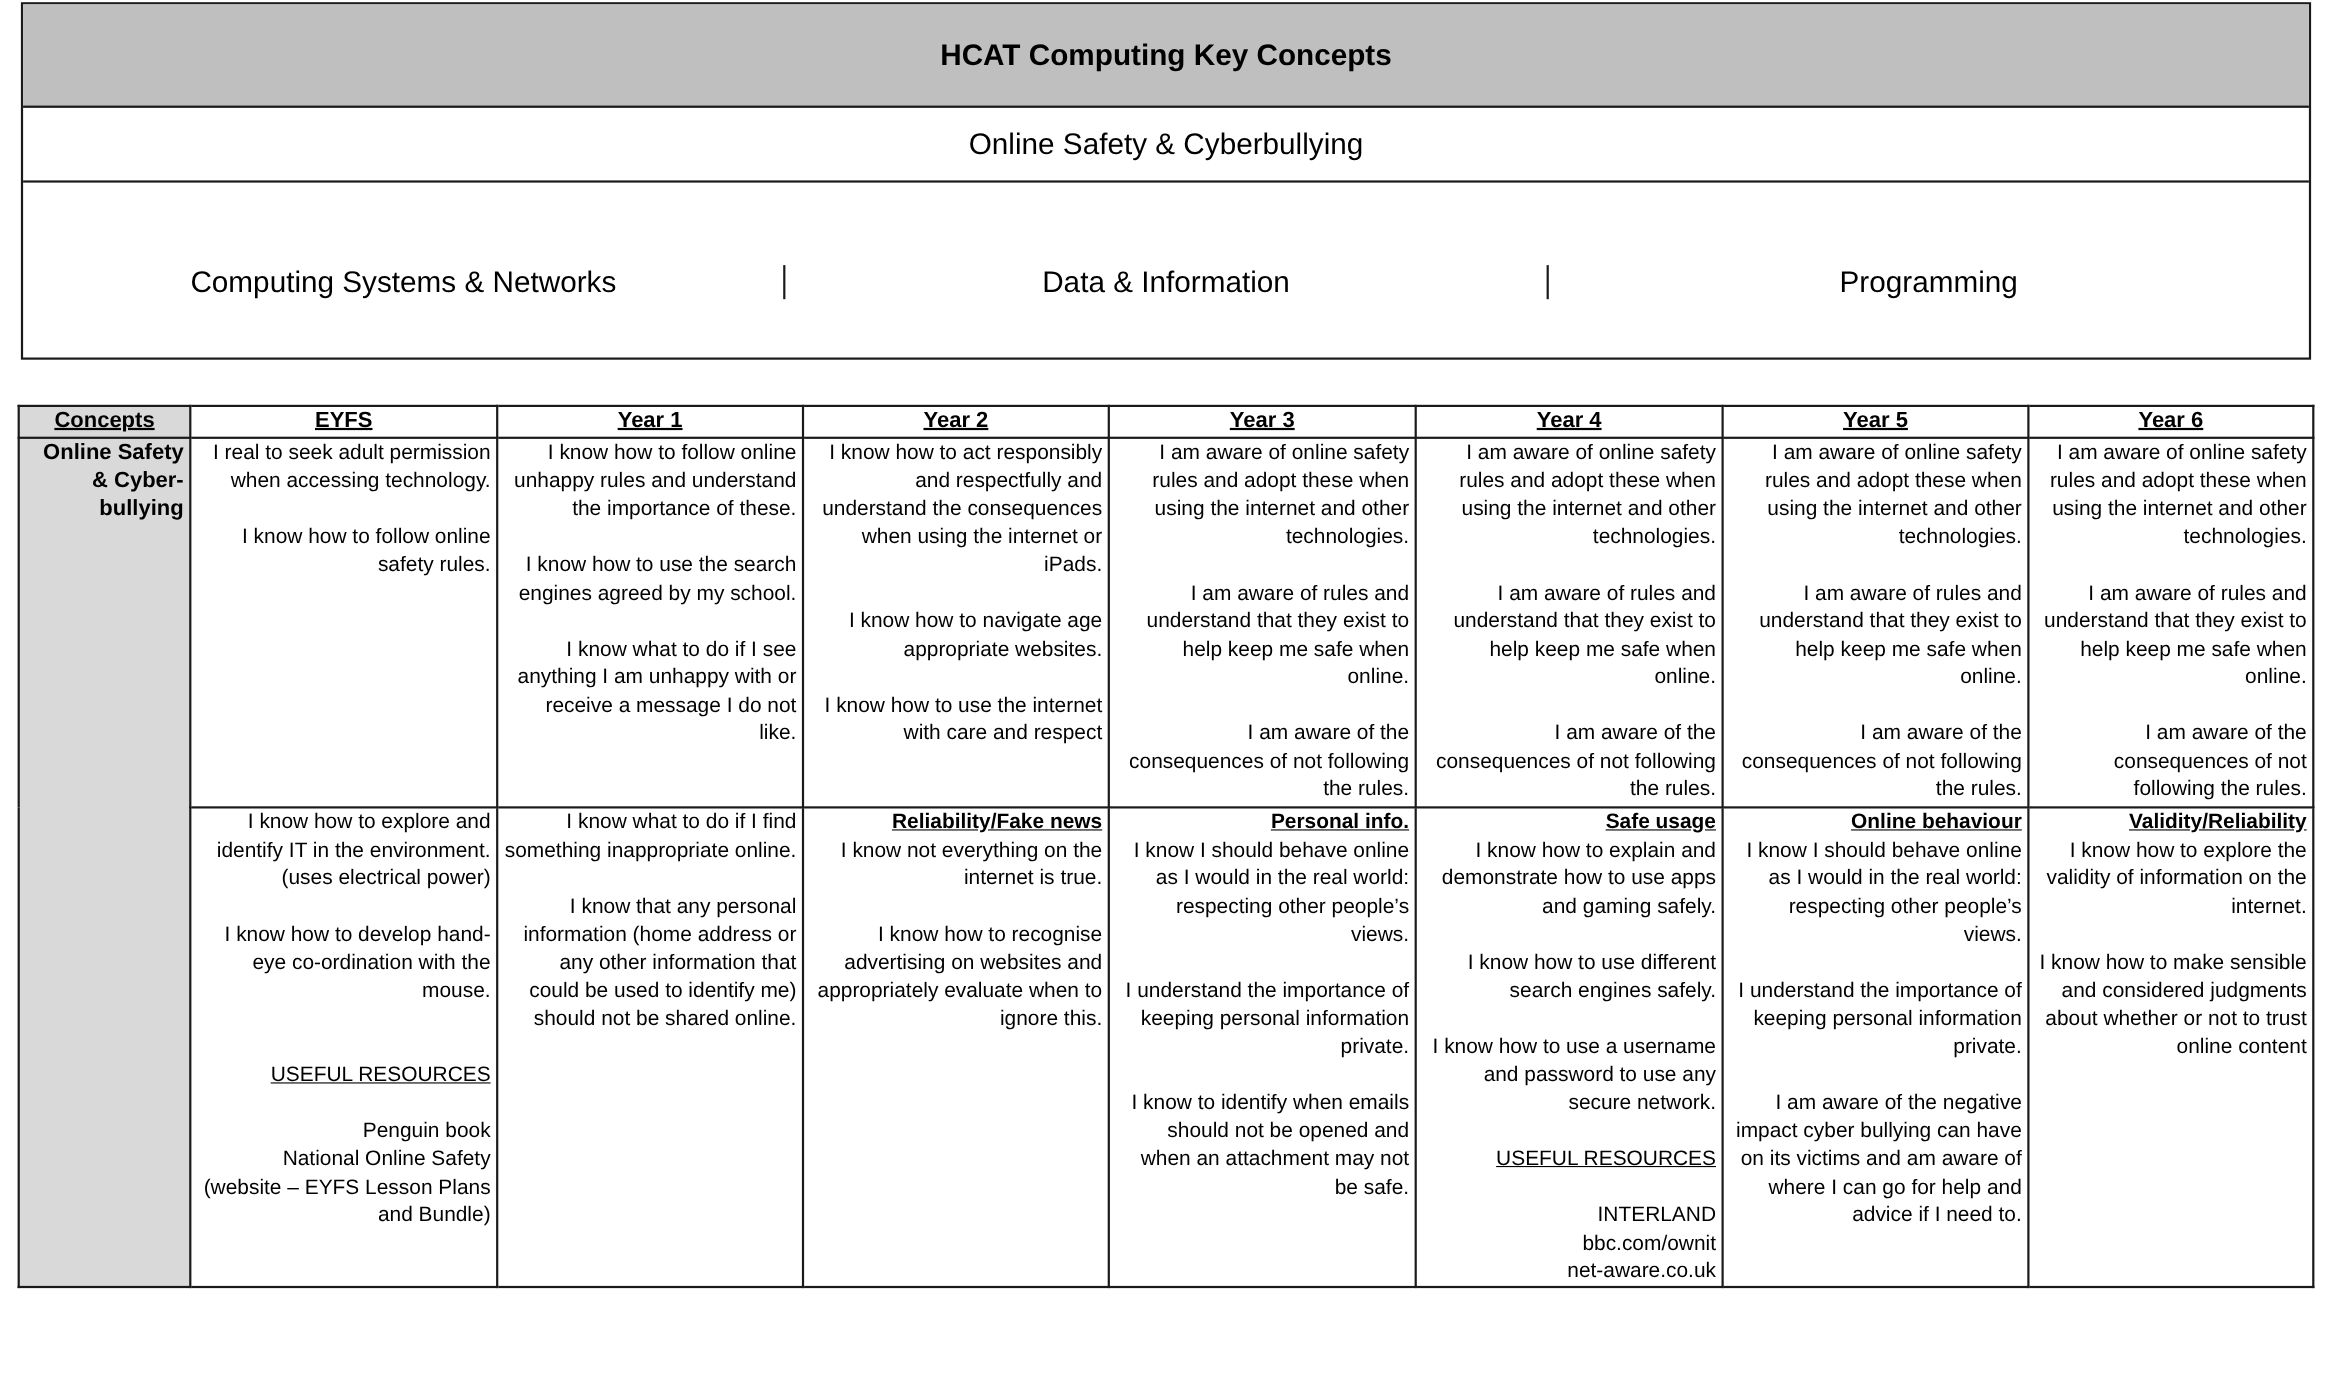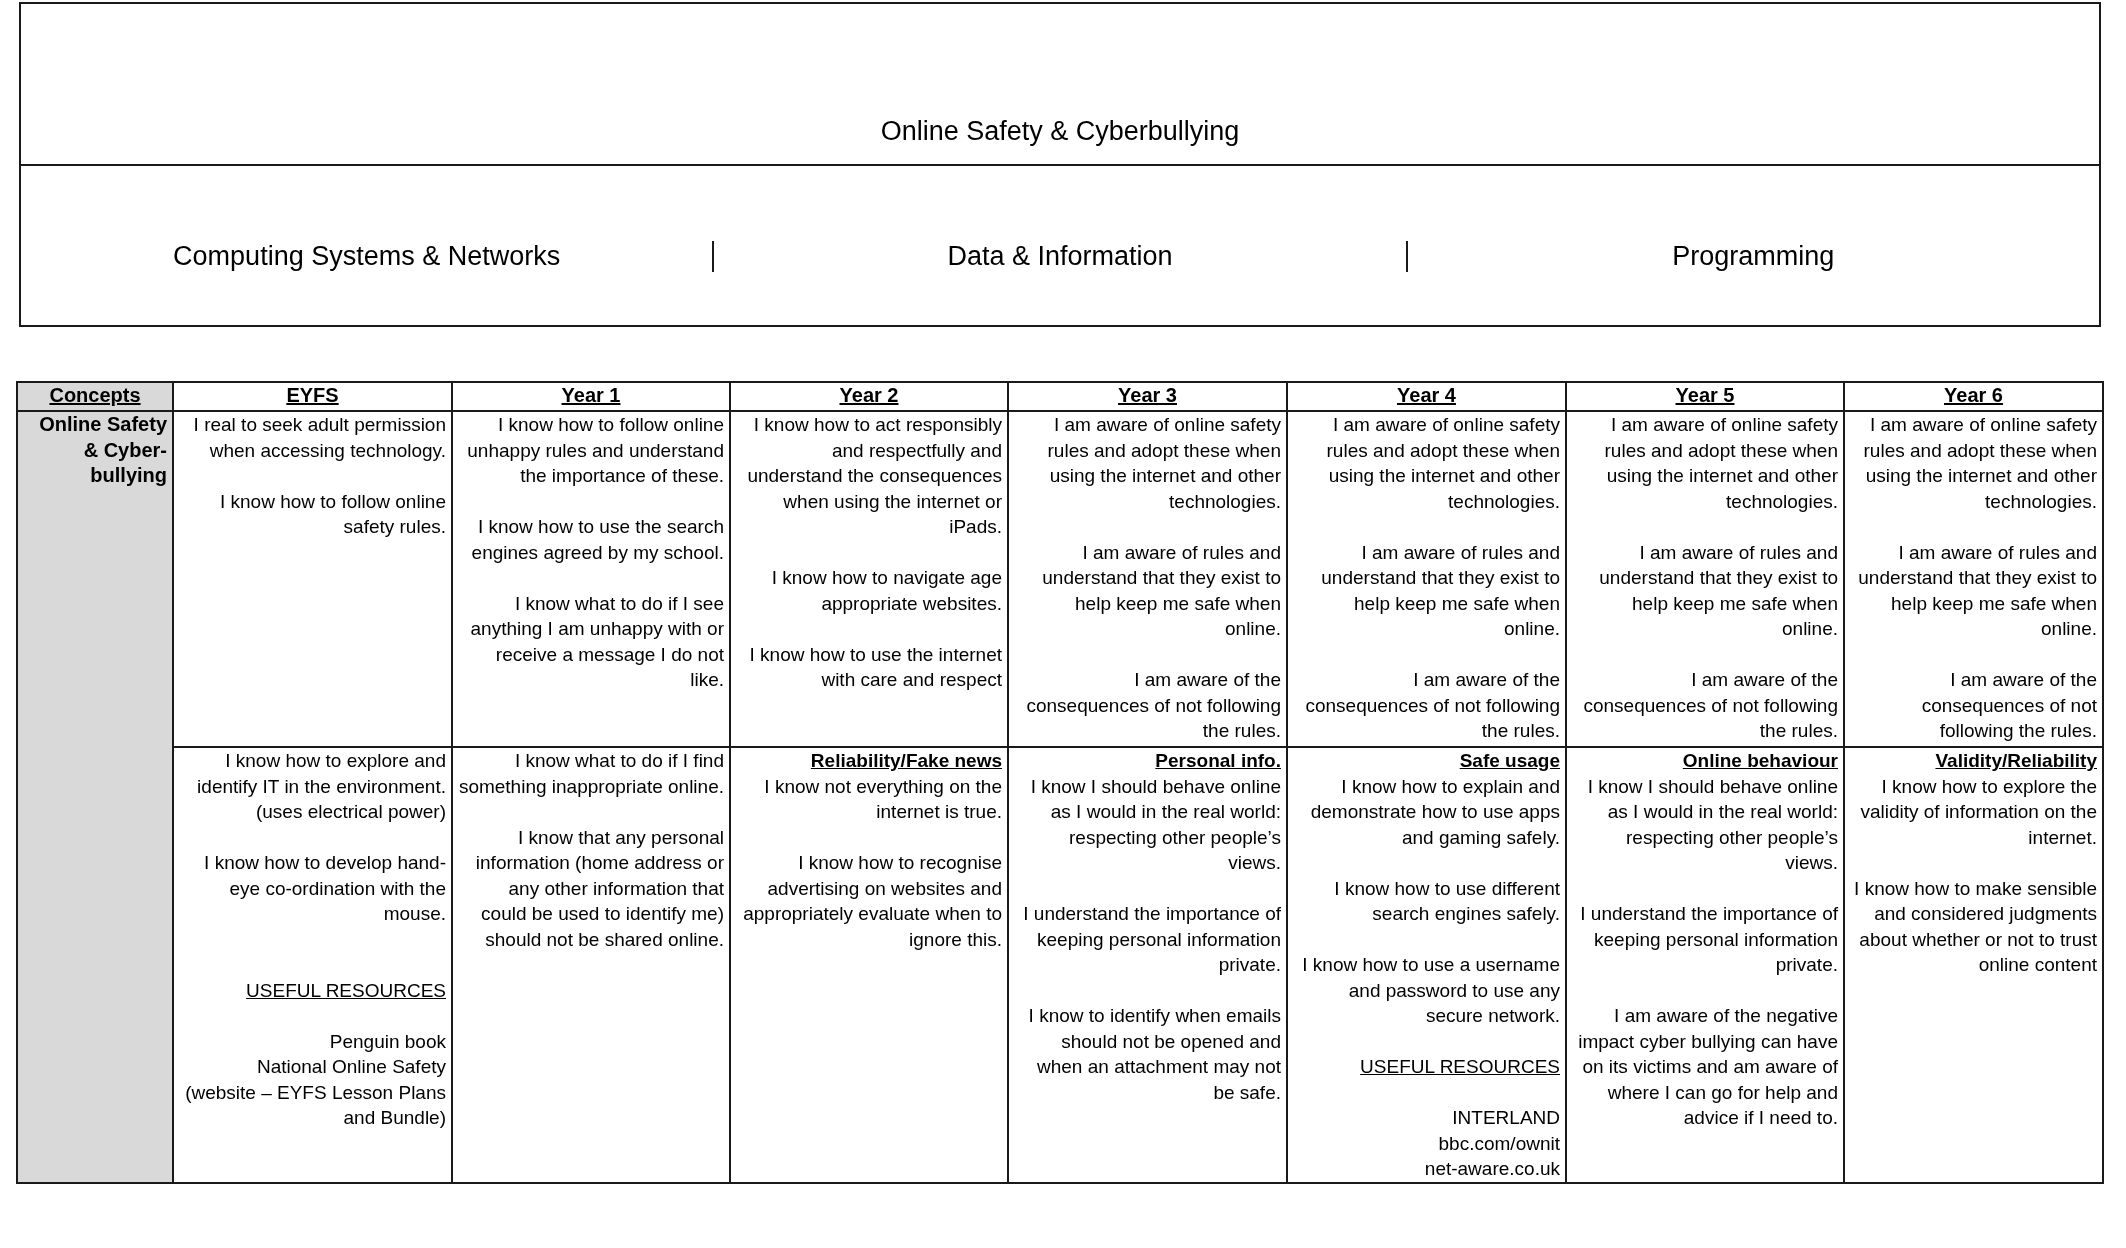--- a/index.html
+++ b/index.html
@@ -14,21 +14,21 @@
                        border-bottom: 2px solid #1a1a1a; }
   .banner .title-row span { font-weight: bold; font-size: 27px; }
   .banner .sub-row { top: 94px; height: 68px; border-bottom: 2px solid #1a1a1a; }
   .banner .sub-row span { font-size: 27px; }
   .banner .cat-row { top: 184px; bottom: 0; display: flex; border-radius: 11px; }
   .banner .cat { flex: 1; display: flex; align-items: center; justify-content: center;
                  font-size: 27px; border-right: 2px solid #1a1a1a; box-sizing: border-box; }
   .banner .cat:last-child { border-right: none; }
 
   
-  table.concepts { position: absolute; left: 16px; top: 381px; width: 2086px;
+  table.concepts { position: absolute; left: 16px; top: 368px; width: 2086px;
                    border-collapse: collapse; table-layout: fixed; font-size: 19px;
                    line-height: 25.5px; }
   table.concepts th, table.concepts td { border: 2px solid #1a1a1a; vertical-align: top;
                    padding: 0 5px; text-align: right; }
   table.concepts th { font-weight: bold; text-decoration: underline; text-align: center;
                       height: 27px; padding: 0; font-size: 20px; }
   table.concepts th.concept-head { background: #d9d9d9; }
   td.concept-cell { background: #d9d9d9; font-weight: bold; font-size: 20px; padding-left: 7px; }
   tr.row-a td { height: 334px; }
   tr.row-b td { height: 424px; }
@@ -36,20 +36,23 @@
   .para:last-child { margin-bottom: 0; }
   .heading { font-weight: bold; text-decoration: underline; display: block; }
   .res-title { text-decoration: underline; display: block; margin-bottom: 25.5px; }
   .res-list { white-space: pre-line; }
   .indent { padding-left: 12px; }
 </style>
 </head>
 <body>
 
 <div class="banner">
+  <div class="row title-row">
+    <span>HCAT Computing Key Concepts</span>
+  </div>
   <div class="row sub-row">
     <span>Online Safety &amp; Cyberbullying</span>
   </div>
   <div class="row cat-row">
     <div class="cat">Computing Systems &amp; Networks</div>
     <div class="cat">Data &amp; Information</div>
     <div class="cat">Programming</div>
   </div>
 </div>
 

